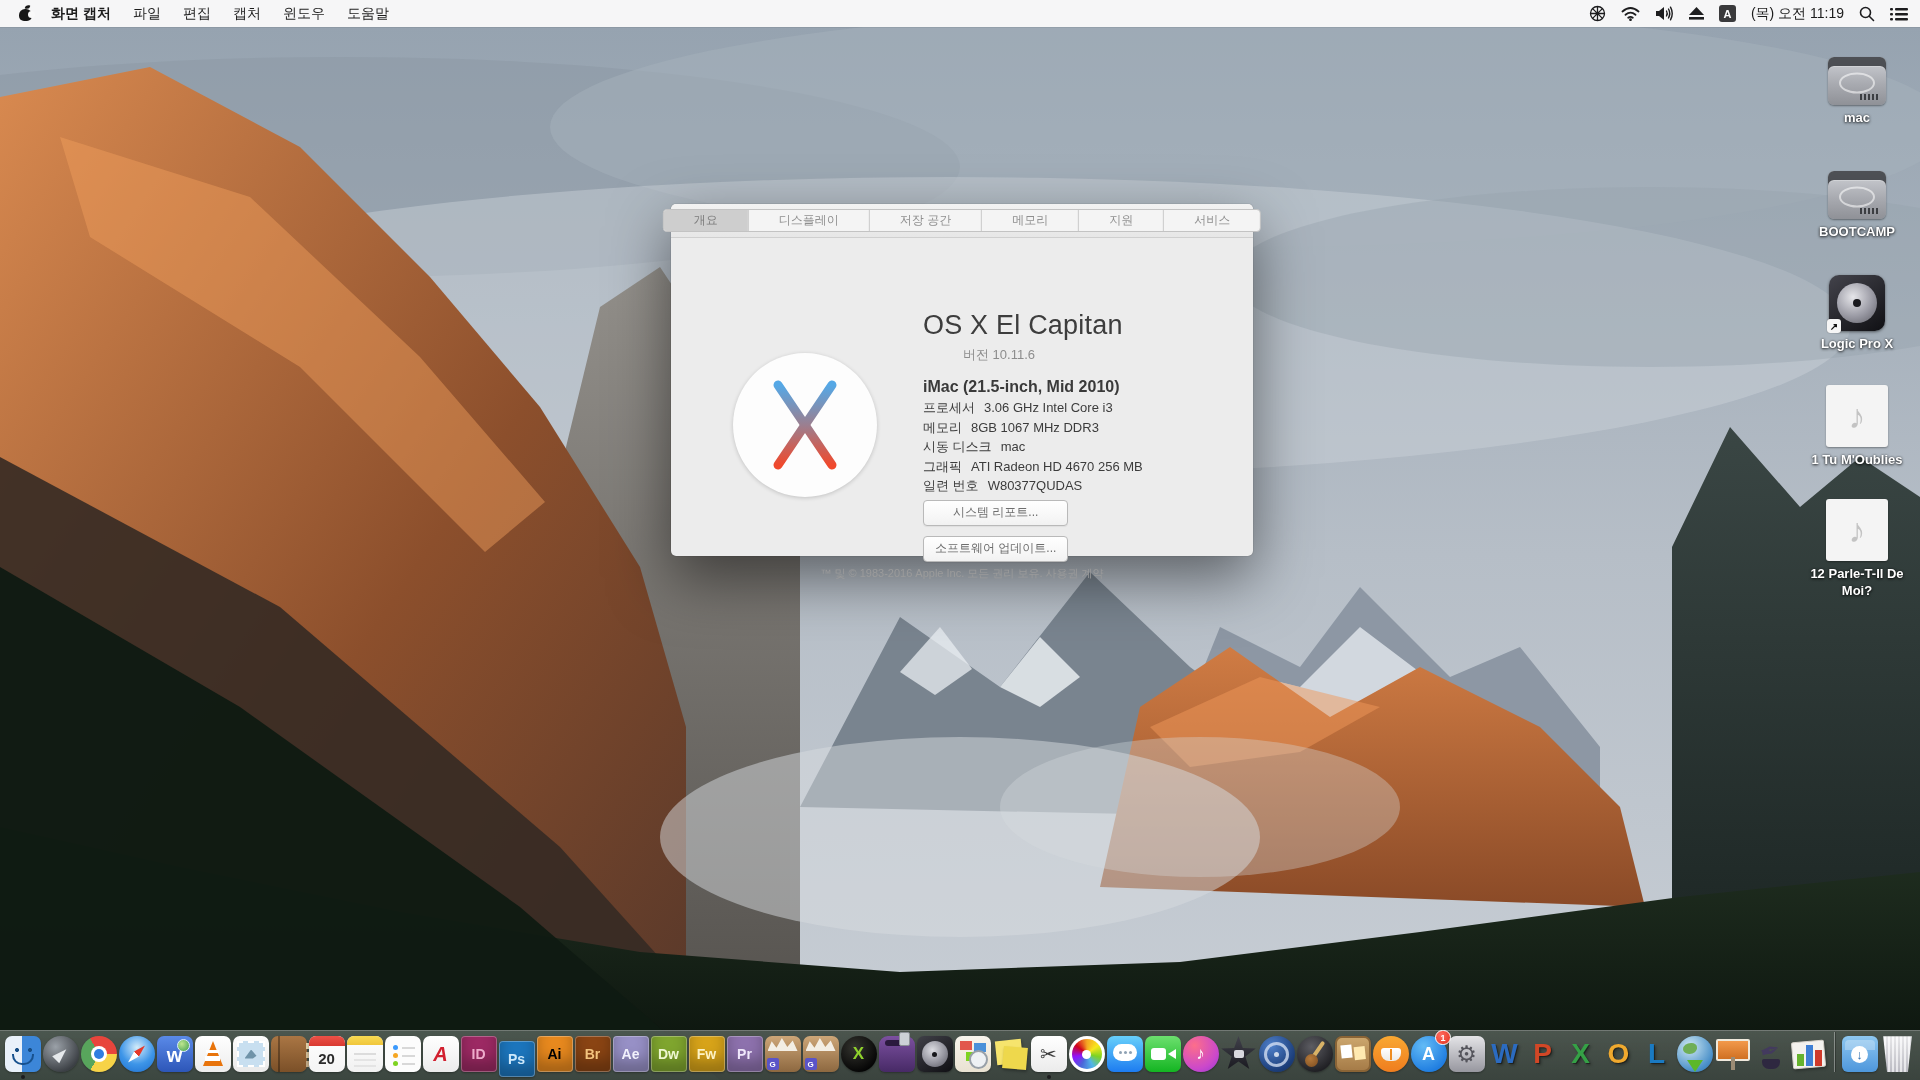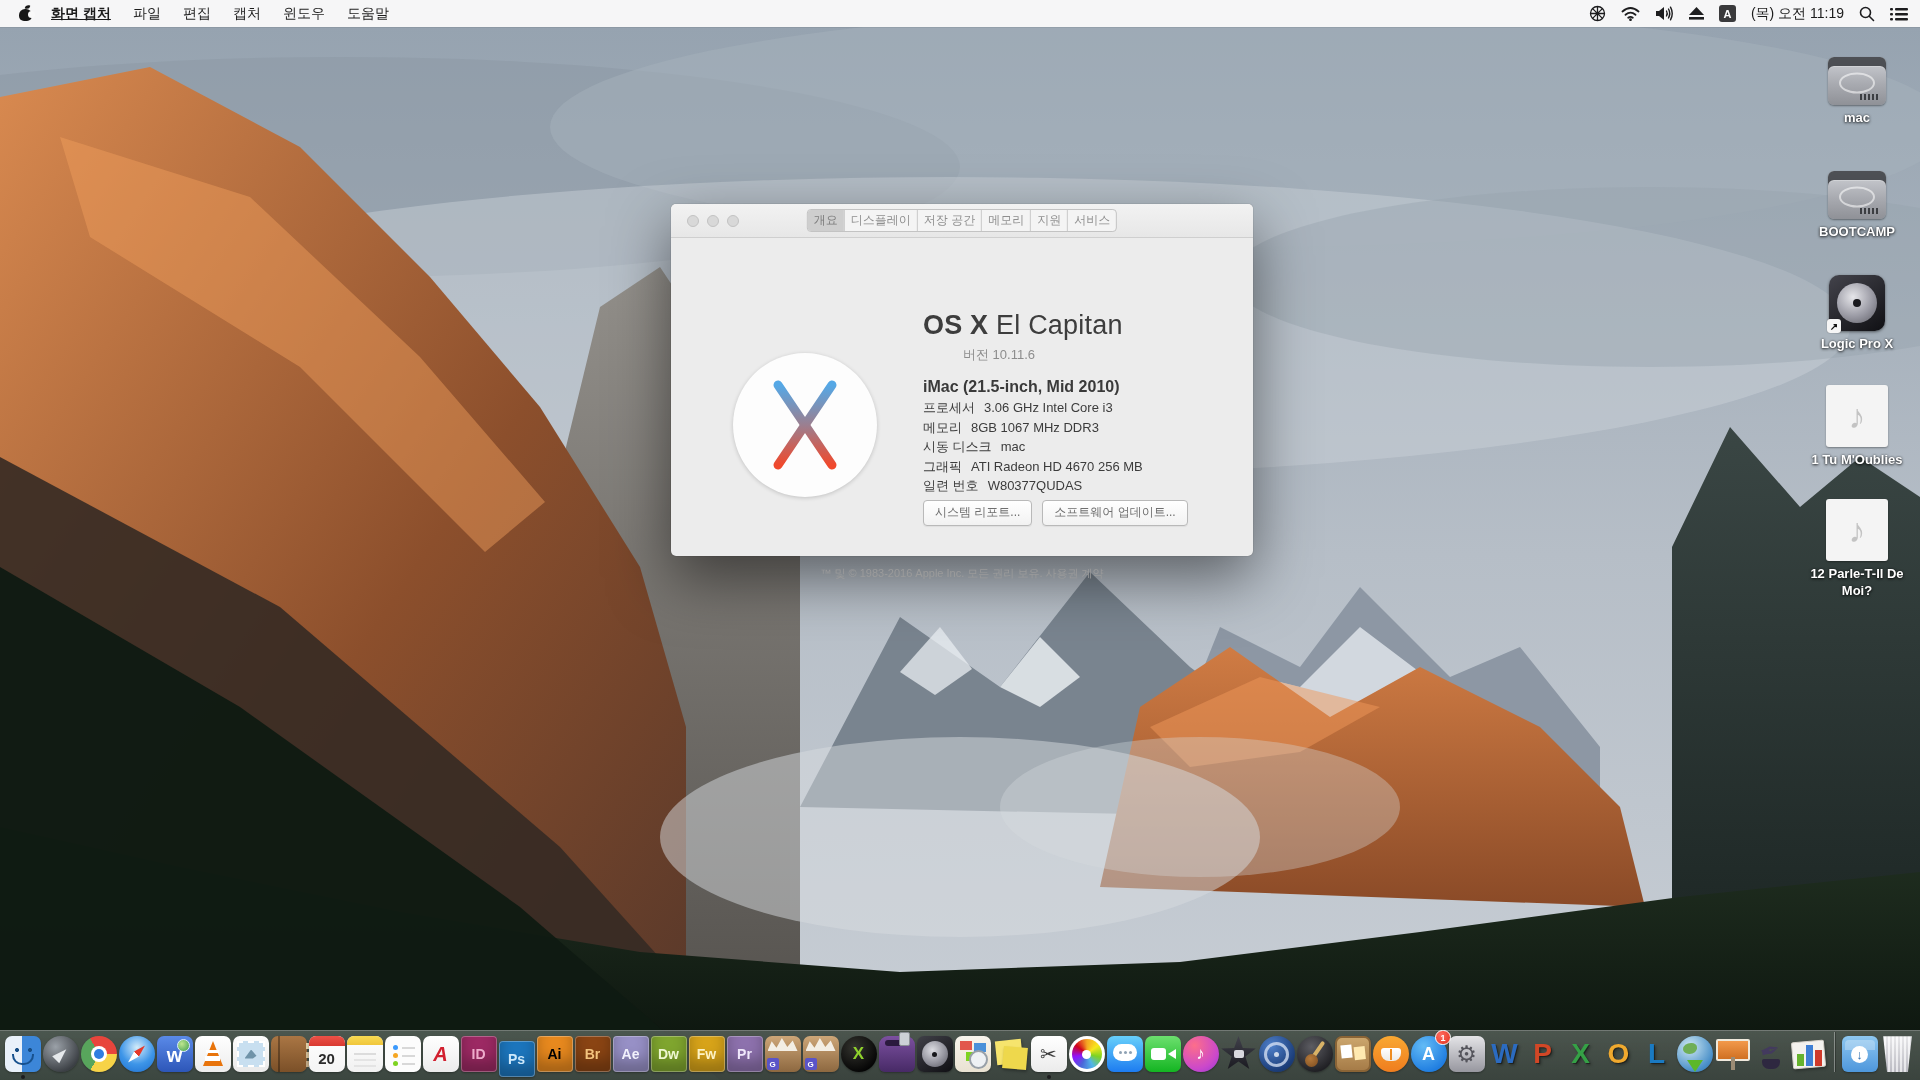--- a/index.html
+++ b/index.html
@@ -16,21 +16,21 @@
   .mb-left { display:flex; align-items:center; height:100%; padding-left:10px; }
   .apple { width:30px; display:flex; justify-content:center; align-items:center; height:100%; }
   .apple-shape { position:relative; width:13px; height:15px; }
   .apple-shape::before { content:""; position:absolute; left:0; top:3px; width:13px; height:12px;
     background:#161616; border-radius:6px 6px 5px 5px; }
   .apple-shape::after { content:""; position:absolute; right:-3px; top:5px; width:7px; height:7px;
     background:rgba(249,249,249,1); border-radius:50%; }
   .apple-leaf { position:absolute; left:6px; top:-1px; width:5px; height:4px; background:#161616;
     border-radius:80% 10% 80% 10%; transform:rotate(10deg); }
   .mb-menu { padding:0 11px; height:27px; display:flex; align-items:center; white-space:nowrap; }
-  .mb-menu.bold { font-weight:700;text-decoration:underline; }
+  .mb-menu.bold { font-weight:700; }
   .mb-right { margin-left:auto; display:flex; align-items:center; gap:15px; padding-right:12px; height:100%; }
   .st-ic { display:flex; align-items:center; justify-content:center; height:100%; }
   .st-ic svg { display:block; }
   .input-badge { width:17px; height:17px; background:#3a3a3c; color:#fff; border-radius:3px;
     font-size:11px; font-weight:700; display:flex; align-items:center; justify-content:center; }
   .clock { white-space:nowrap; font-size:14px; }
 
   
   #dticons { position:absolute; left:1797px; top:27px; width:120px; height:700px; z-index:5; }
   .dt { position:absolute; width:120px; text-align:center; cursor:default; }
@@ -60,38 +60,38 @@
 
   
   .window { position:absolute; left:671px; top:204px; width:582px; height:352px; border-radius:5px;
     background:#ececec; box-shadow:0 22px 60px rgba(0,0,0,.5), 0 0 1px rgba(0,0,0,.5); z-index:20; }
   .titlebar { position:relative; height:34px; background:linear-gradient(#f2f2f2,#e7e7e7);
     border-bottom:1px solid #cfcfcf; border-radius:5px 5px 0 0; }
   .lights { position:absolute; left:16px; top:11px; display:flex; gap:8px; }
   .light { width:12px; height:12px; border-radius:50%; background:#d8d8d8; border:1px solid #c2c2c2; }
   .tabs { position:absolute; left:50%; top:5px; transform:translateX(-50%); display:flex; height:23px;
     border:1px solid #c3c3c3; border-radius:4px; overflow:hidden; background:#f4f4f4; }
-  .tab { padding:0 6px; display:flex; align-items:center; font-size:12px; color:#8f8f8f;
+  .tab { padding:0 30px; display:flex; align-items:center; font-size:12px; color:#8f8f8f;
     white-space:nowrap; cursor:default; }
   .tab + .tab { border-left:1px solid #c9c9c9; }
   .tab.sel { background:#cecece; color:#7c7c7c; }
   .win-body { position:relative; height:317px; }
   .oslogo { position:absolute; left:62px; top:115px; width:144px; height:144px; border-radius:50%;
     background:#fdfdfd; box-shadow:0 1px 4px rgba(0,0,0,.18); }
   .oslogo svg { position:absolute; left:0; top:0; }
   .win-col { position:absolute; left:252px; top:0; width:310px; }
   .os-title { position:absolute; top:72px; font-size:27px; color:#3d3d3d; letter-spacing:.2px; white-space:nowrap; }
-  .os-title .b { font-weight:700; }
+  .os-title .b { font-weight:400; }
   .os-title .l { font-weight:300; }
   .os-version { position:absolute; top:108px; font-size:13px; color:#8d8d8d;margin-left:40px; }
   .os-model { position:absolute; top:140px; font-size:16px; font-weight:700; color:#3a3a3a; }
   #specs { position:absolute; top:160px; width:100%; }
   .spec { font-size:13px; color:#3c3c3c; line-height:19.5px; white-space:nowrap; }
   .spec .sl { margin-right:9px; }
-  .win-btns { position:absolute; top:262px; display:flex; gap:10px; }
+  .win-btns { position:absolute; top:262px; display:flex; gap:10px;flex-direction:column; }
   .wbtn { font-size:12px; color:#6e6e6e; padding:3px 11px 4px; border:1px solid #b9b9b9; border-radius:4px;
     background:linear-gradient(#ffffff,#f2f2f2); box-shadow:0 1px 1px rgba(0,0,0,.06); white-space:nowrap; }
   .win-footer { position:absolute; left:0; right:0; top:328px; text-align:center; font-size:11px; color:#9b9b9b; }
 
   
   .dock { position:absolute; left:0; bottom:0; width:1920px; height:50px; z-index:40;
     background:linear-gradient(rgba(125,135,128,.55), rgba(88,98,92,.62));
     border-top:1px solid rgba(255,255,255,.28);
     display:flex; align-items:flex-end; justify-content:center; padding:0 2px 7px; }
   .dock-item { position:relative; width:38px; height:38px; display:flex; align-items:center; justify-content:center; }

